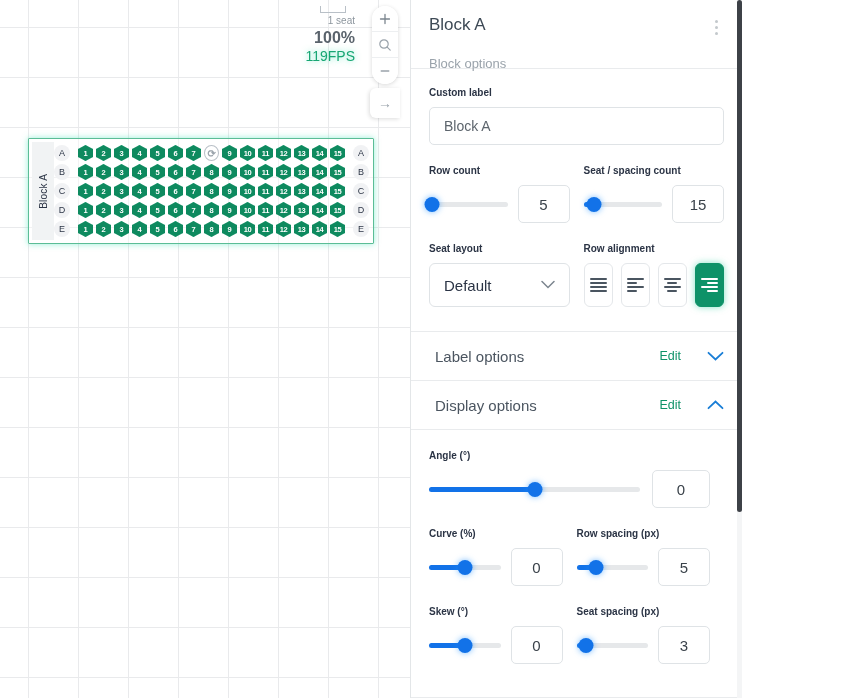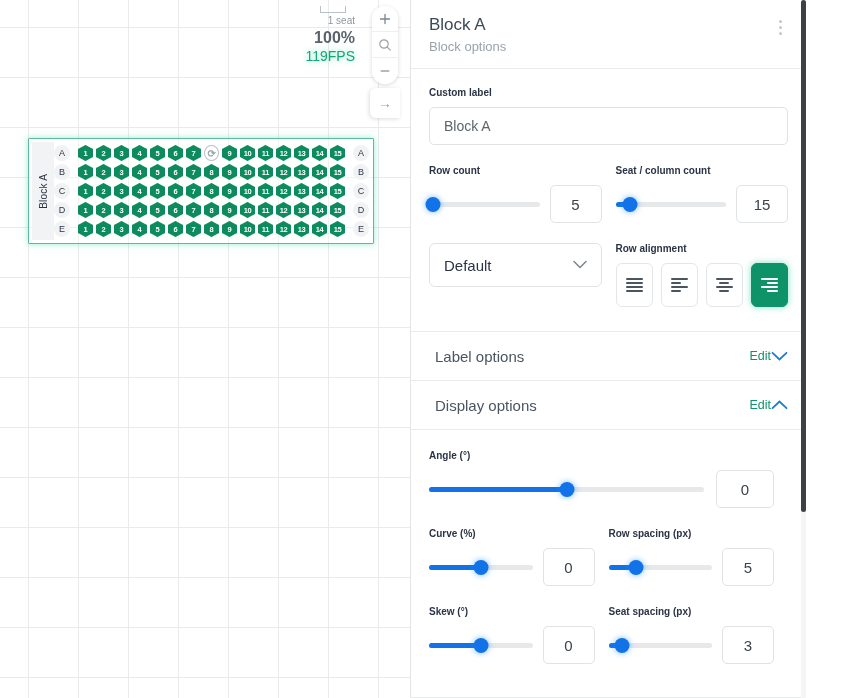--- a/index.html
+++ b/index.html
@@ -3,21 +3,21 @@
 <meta charset="utf-8">
 <style>
   * { box-sizing: border-box; margin: 0; padding: 0; }
   html, body {
     width: 858px; height: 698px;
     overflow: hidden;
     font-family: "Liberation Sans", sans-serif;
     background: #ffffff;
     color: #2b3445;
   }
-  #app { display: flex; width: 806px; height: 698px; position: relative; }
+  #app { display: flex; width: 742px; height: 698px; position: relative; }
 
   
   #canvas {
     position: relative;
     width: 410px; height: 698px;
     background-color: #ffffff;
     background-image:
       linear-gradient(to right, #e9eaec 1px, transparent 1px),
       linear-gradient(to bottom, #e9eaec 1px, transparent 1px);
     background-size: 50px 50px;
@@ -146,21 +146,21 @@
     position: relative;
     overflow: hidden;
   }
   .panel-header {
     padding: 14px 20px 16px 18px;
     border-bottom: 1px solid #e9ebed;
     display: flex; align-items: flex-start; justify-content: space-between;
     height: 69px;
   }
   .panel-title { font-size: 17px; color: #3e4a56; line-height: 1.3; }
-  .panel-sub { font-size: 13px; color: #9aa3ab; margin-top: 3px; }
+  .panel-sub { font-size: 13px; color: #9aa3ab; margin-top: 20px; }
   .kebab { display: flex; flex-direction: column; gap: 3px; padding: 6px 4px; cursor: pointer; }
   .kebab i { width: 3px; height: 3px; border-radius: 50%; background: #c3c8cc; display: block; }
 
   .panel-body { padding: 18px 18px 0 18px; }
 
   .field-label {
     font-size: 10px; font-weight: bold; color: #2b3445;
     margin-bottom: 9px;
   }
   .text-input {
@@ -239,21 +239,21 @@
   
   .accordion { margin-top: 24px; border-top: 1px solid #e9ebed; }
   .acc-row {
     height: 49px;
     display: flex; align-items: center; justify-content: space-between;
     padding: 0 18px 0 24px;
     border-bottom: 1px solid #e9ebed;
     cursor: pointer;
   }
   .acc-title { font-size: 15px; color: #4b5560; }
-  .acc-right { display: flex; align-items: center; gap: 0; }
+  .acc-right { display: flex; align-items: center; gap: 26px; }
   .acc-edit { font-size: 12.5px; color: #0e9268; }
   .acc-chev { color: #1a7ed6; font-size: 13px; line-height: 1; }
 
   .acc-content { padding: 20px 32px 0 18px; }
   .fullwidth-slider-row { display: flex; align-items: center; gap: 12px; }
   .num-box.lg { width: 58px; flex: 0 0 58px; }
 
   .bottom-rule { position: absolute; left: 0; right: 0; bottom: 0; height: 1px; background: #e9ebed; }
 
   
@@ -437,34 +437,35 @@
           <div class="slider-row">
             <div class="slider">
               <div class="track"></div>
                 <div class="fill" style="width: 4%;"></div>
                 <div class="knob" style="left: 4%;"></div>
             </div>
             <div class="num-box">5</div>
           </div>
         </div>
         <div class="col">
-          <div class="field-label">Seat / column count</div>
+          <div class="field-label">Seat / spacing count</div>
           <div class="slider-row">
             <div class="slider">
               <div class="track"></div>
                 <div class="fill" style="width: 13%;"></div>
                 <div class="knob" style="left: 13%;"></div>
             </div>
             <div class="num-box">15</div>
           </div>
         </div>
       </div>
 
       <div class="two-col">
         <div class="col">
+          <div class="field-label">Seat layout</div>
           <div class="select">
             <span>Default</span>
             <span class="chev">
               <svg width="14" height="9" viewBox="0 0 14 9">
                   <path d="M1 1.5L7 7.5L13 1.5" fill="none" stroke="#7b858e" stroke-width="1.5" stroke-linecap="round"></path>
                 </svg>
             </span>
           </div>
         </div>
         <div class="col">

